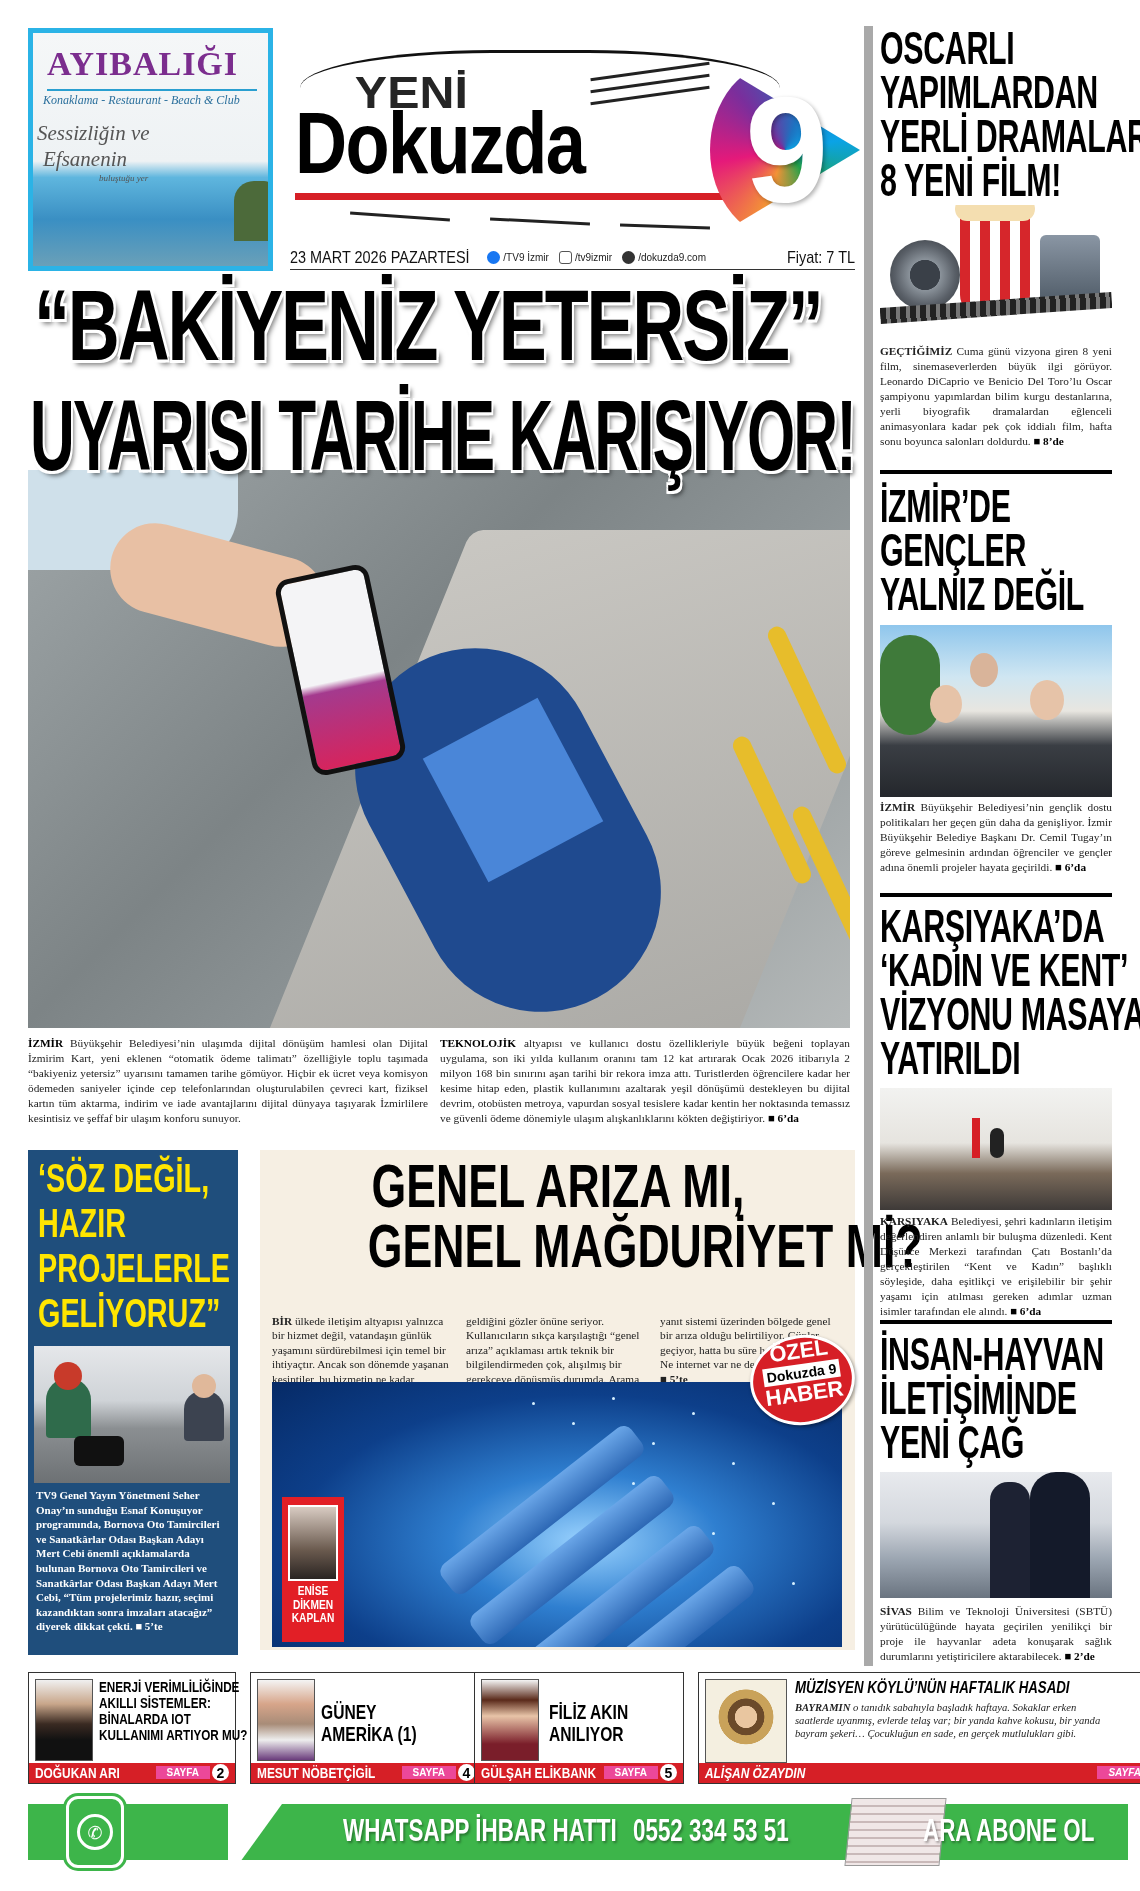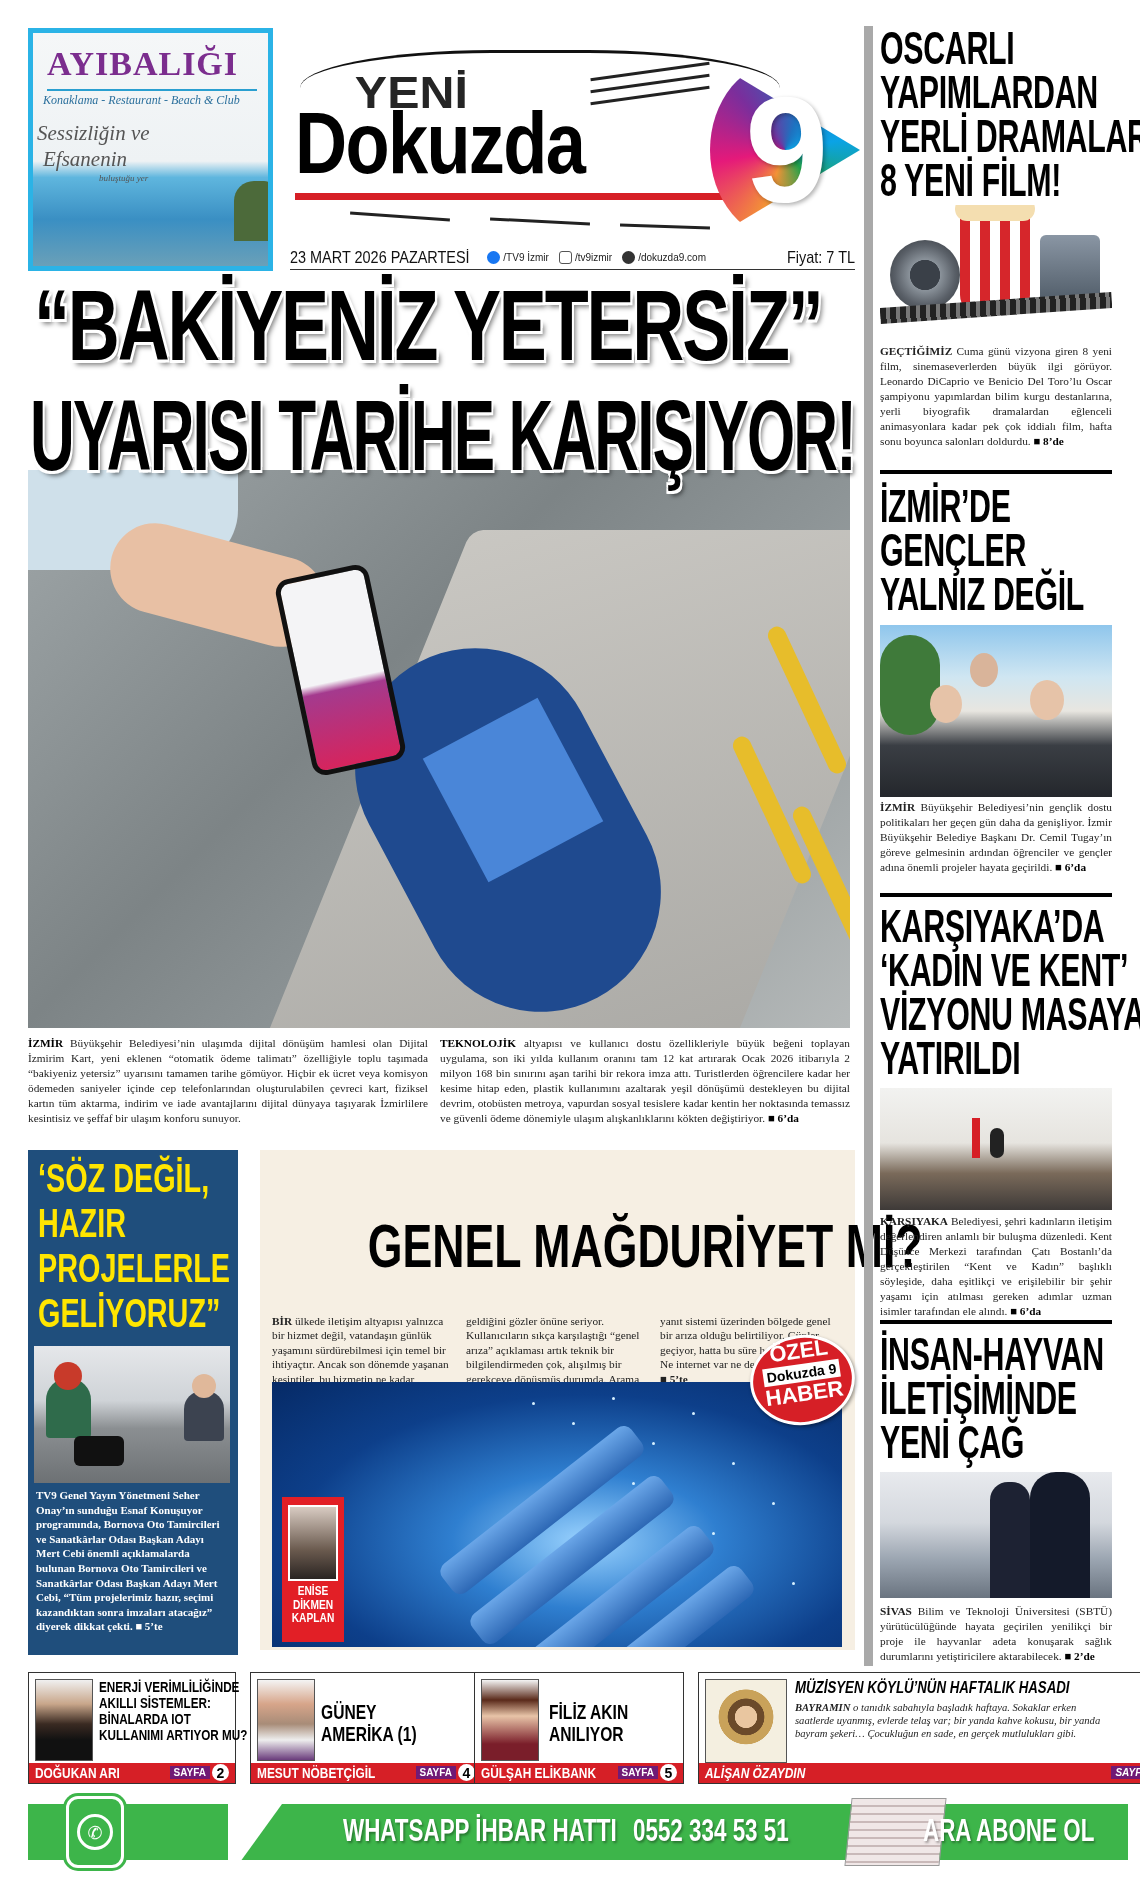--- a/index.html
+++ b/index.html
@@ -90,21 +90,21 @@
 
   .more { font-weight: 700; color: #000; }
 
   
   .colbox { position: absolute; top: 1672px; height: 112px; border: 1px solid #333; background: #fff; }
   .colbox .cph { position: absolute; left: 6px; top: 6px; width: 58px; height: 82px; border: 1px solid #555; overflow: hidden; }
   .colbox .ctitle { position: absolute; font-family: "Liberation Sans", sans-serif; font-weight: 700; color: #000; white-space: nowrap; transform: scaleX(0.78); transform-origin: left top; }
   .colbox .cbar { position: absolute; left: 0; bottom: 0; width: 100%; height: 20px; background: #d61f26; }
   .colbox .cname { position: absolute; left: 6px; bottom: 2px; font-family: "Liberation Sans", sans-serif; font-weight: 700; color: #fff; font-size: 14px; white-space: nowrap; transform: scaleX(0.85); transform-origin: left center; }
   .colbox .sayfa { position: absolute; right: 6px; bottom: 2px; display: flex; align-items: center; gap: 2px; }
-  .colbox .sayfa .sl { background: #701a75; color: #fff; font-family: "Liberation Sans", sans-serif; font-weight: 700; font-size: 10px; padding: 1px 4px; }
+  .colbox .sayfa .sl { background: #ec4899; color: #fff; font-family: "Liberation Sans", sans-serif; font-weight: 700; font-size: 10px; padding: 1px 11px; }
   .colbox .sayfa .sn { background: #fff; color: #000; font-family: "Liberation Sans", sans-serif; font-weight: 700; font-size: 14px; width: 17px; height: 17px; border-radius: 50%; display: inline-flex; align-items: center; justify-content: center; }
 
   
   #wabar { left: 28px; top: 1804px; width: 1100px; height: 56px; background: #3db54a; overflow: visible; }
   #wabar .wa-icon { position: absolute; left: 38px; top: -8px; width: 58px; height: 72px; background: #3db54a; border: 3px solid #fff; border-radius: 12px; display: flex; align-items: center; justify-content: center; box-shadow: 0 0 0 3px #3db54a; }
   #wabar .wa-icon .g { width: 36px; height: 36px; border: 3px solid #fff; border-radius: 50%; display: flex; align-items: center; justify-content: center; color: #fff; font-size: 18px; font-family: "DejaVu Sans", sans-serif; }
   #wabar .slash { position: absolute; left: 200px; top: 0; width: 90px; height: 56px; background: #fff; clip-path: polygon(0 0, 60% 0, 15% 100%, 0 100%); }
   #wabar .slash2 { position: absolute; left: 120px; top: 0; width: 110px; height: 56px; background: #3db54a; }
   #wabar .wtxt { position: absolute; top: 8px; font-family: "Liberation Sans", sans-serif; font-weight: 700; color: #fff; font-size: 32px; white-space: nowrap; transform: scaleX(0.7); transform-origin: left top; text-shadow: 2px 2px 3px rgba(0,0,0,0.35); }
   #wabar .thumb { position: absolute; left: 820px; top: -6px; width: 95px; height: 68px; background: repeating-linear-gradient(#f0e7e7 0 6px, #c9b9b9 6px 8px); border: 1px solid #999; transform: skewX(-6deg); }
@@ -189,20 +189,21 @@
     <div class="p2h"></div>
     <div class="cam"></div>
   </div>
   <div class="btext">
     <span>TV9 Genel Yayın Yönetmeni Seher Onay’ın sunduğu Esnaf Konuşuyor programında, Bornova Oto Tamircileri ve Sanatkârlar Odası Başkan Adayı Mert Cebi önemli açıklamalarda bulunan Bornova Oto Tamircileri ve Sanatkârlar Odası Başkan Adayı Mert Cebi, “Tüm projelerimiz hazır, seçimi kazandıktan sonra imzaları atacağız” diyerek dikkat çekti.</span>
     <span>■ 5’te</span>
   </div>
 </div>
 
 <div id="centerbox" class="abs">
+  <div class="chead" style="top:6px;"><span>GENEL ARIZA MI,</span></div>
   <div class="chead" style="top:66px;"><span>GENEL MAĞDURİYET Mİ?</span></div>
   <div class="ccol" style="left:12px;">
     <b>BİR</b><span> ülkede iletişim altyapısı yalnızca bir hizmet değil, vatandaşın günlük yaşamını sürdürebilmesi için temel bir ihtiyaçtır. Ancak son dönemde yaşanan kesintiler, bu hizmetin ne kadar kırılgan hale</span>
   </div>
   <div class="ccol" style="left:206px;">
     <span>geldiğini gözler önüne seriyor. Kullanıcıların sıkça karşılaştığı “genel arıza” açıklaması artık teknik bir bilgilendirmeden çok, alışılmış bir gerekçeye dönüşmüş durumda. Arama yapıldığında sesli</span>
   </div>
   <div class="ccol" style="left:400px;">
     <span>yanıt sistemi üzerinden bölgede genel bir arıza olduğu belirtiliyor. Günler geçiyor, hatta bu süre haftayı buluyor. Ne internet var ne de net bir açıklama.</span><br>
     <b>■ 5’te</b>

